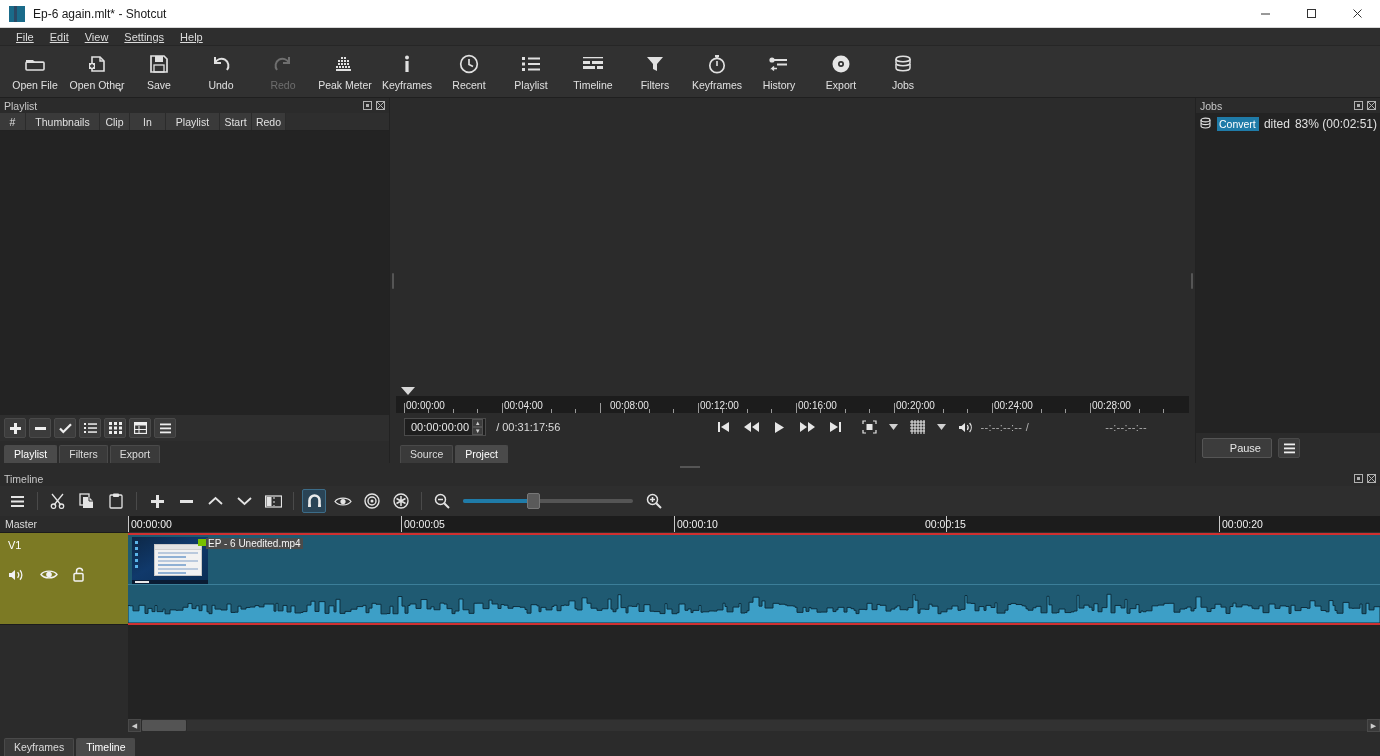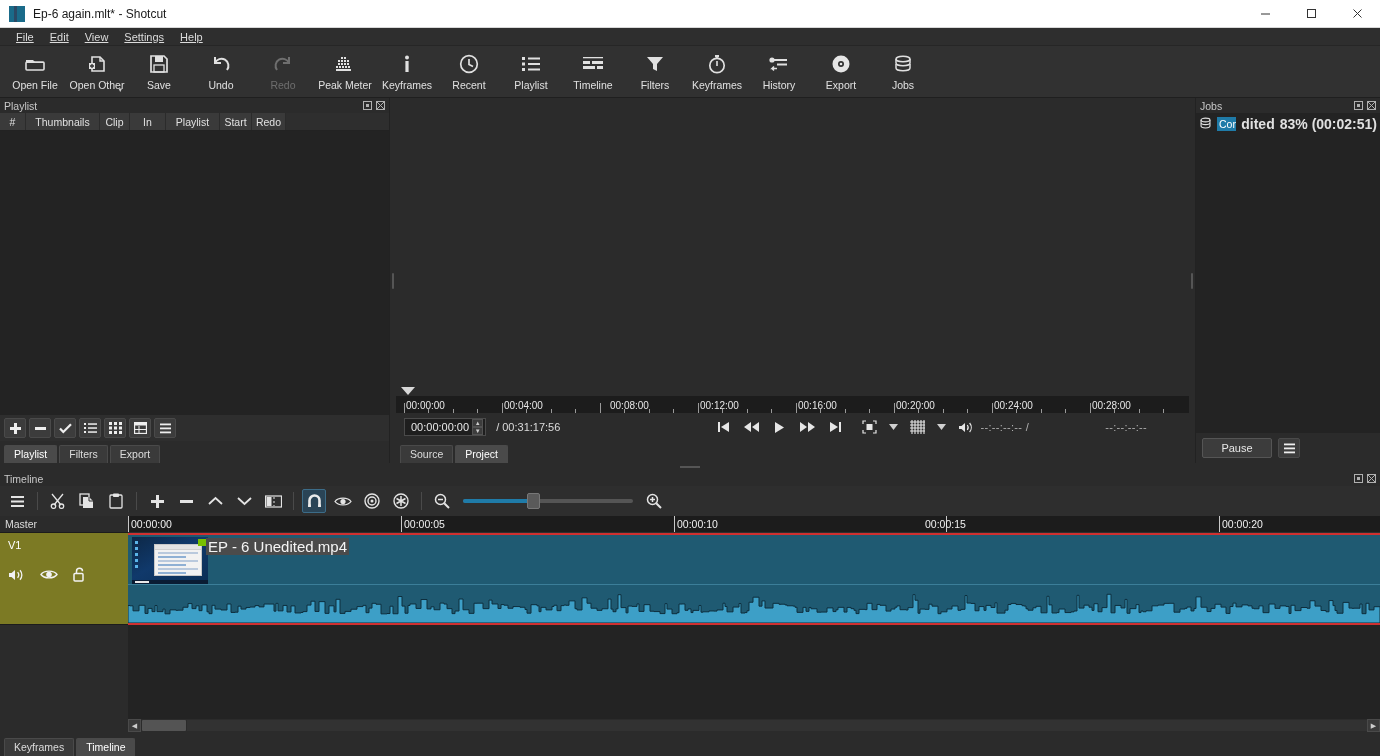--- a/index.html
+++ b/index.html
@@ -144,21 +144,21 @@
   .io-tc { position: absolute; font-size: 11px; color: #b0b0b0; letter-spacing: 0.3px; }
 
   
   .jobs-panel { width: 185px; flex: 0 0 185px; border-left: 1px solid #222; }
   .jobs-body { flex: 1 1 auto; background: #232323; padding-top: 2px; }
   .job-row { display: flex; align-items: center; height: 18px; padding: 0 3px; gap: 5px; }
   .job-name {
     background: #1f7ba8; color: #fff; padding: 1px 2px; font-size: 10.5px;
     max-width: 62px; overflow: hidden; white-space: nowrap;
   }
-  .job-rest { font-size: 14px; color: #e0e0e0; white-space: nowrap; font-weight: bold; }
+  .job-rest { font-size: 12px; color: #e0e0e0; white-space: nowrap; }
   .jobs-toolbar {
     height: 30px; background: #2b2b2b; display: flex; align-items: center;
     padding: 0 6px; gap: 6px; flex: 0 0 30px;
   }
   .btn {
     background: #3c3c3c; border: 1px solid #555; border-radius: 2px;
     color: #e6e6e6; font-size: 11px; padding: 3px 10px;
   }
 
   
@@ -213,21 +213,21 @@
     background:#f2f2f2; border:1px solid #c8c8c8;
   }
   .clip-thumb .win .wtop { height:5px; background:#e3e3e3; border-bottom:1px solid #cfcfcf;}
   .clip-thumb .win .wrow { height:2px; margin:2px 3px 0 3px; background:#b9c9dd; }
   .clip-thumb .win .wrow.s { width: 60%; background:#8fb0d4;}
   .clip-thumb .icn { position:absolute; left:3px; width:3px; height:3px; background:#5ab4e8; }
   .clip-thumb .tsk { position:absolute; left:0; bottom:0; width:100%; height:4px; background:#0a1c33;}
   .clip-thumb .tsk:after{content:"";position:absolute;left:3px;top:1px;width:14px;height:2px;background:#e8e8e8;}
   .clip-marker { position: absolute; left: 70px; top: 4px; width: 20px; height: 7px; background: #78c000; }
   .clip-label {
-    position: absolute; left: 78px; top: 3px; font-size: 15px; color: #f4f4f4;
+    position: absolute; left: 78px; top: 3px; font-size: 10px; color: #f4f4f4;
     background: #4b4b4b; padding: 0 2px; white-space: nowrap;
   }
   .clip-wave { position: absolute; left: 0; right: 0; bottom: 0; height: 42px; }
   .clip-gap { position:absolute; left:0; right:0; top:49px; height:1px; background:#3b7e99; }
   .tl-empty { flex: 1 1 auto; background: #232323; }
   .tl-scroll {
     height: 13px; flex: 0 0 13px; background: #2b2b2b; display:flex; align-items:center;
   }
   .sc-arrow {
     width: 13px; height: 13px; background: #3a3a3a; border:1px solid #4a4a4a;
@@ -744,21 +744,21 @@
                   <path d="M2.2 6.8v3c0 1.1 2.1 2 4.8 2s4.8-.9 4.8-2v-3"></path>
                 </g>
               </svg>
           </span>
           <span class="job-name">Convert E...</span>
           <span class="job-rest">dited</span>
           <span class="job-rest">83% (00:02:51)</span>
         </div>
       </div>
       <div class="jobs-toolbar">
-        <div class="btn" style="width:70px;text-align:center">Pause</div>
+        <div class="btn" style="width:70px;text-align:right">Pause</div>
         <div class="sq-btn">
           <svg width="13" height="11" viewBox="0 0 13 11">
               <g fill="#eee">
                 <rect x="1" y="0.5" width="11" height="1.8"></rect>
                 <rect x="1" y="4.5" width="11" height="1.8"></rect>
                 <rect x="1" y="8.5" width="11" height="1.8"></rect>
               </g>
             </svg>
         </div>
       </div>

